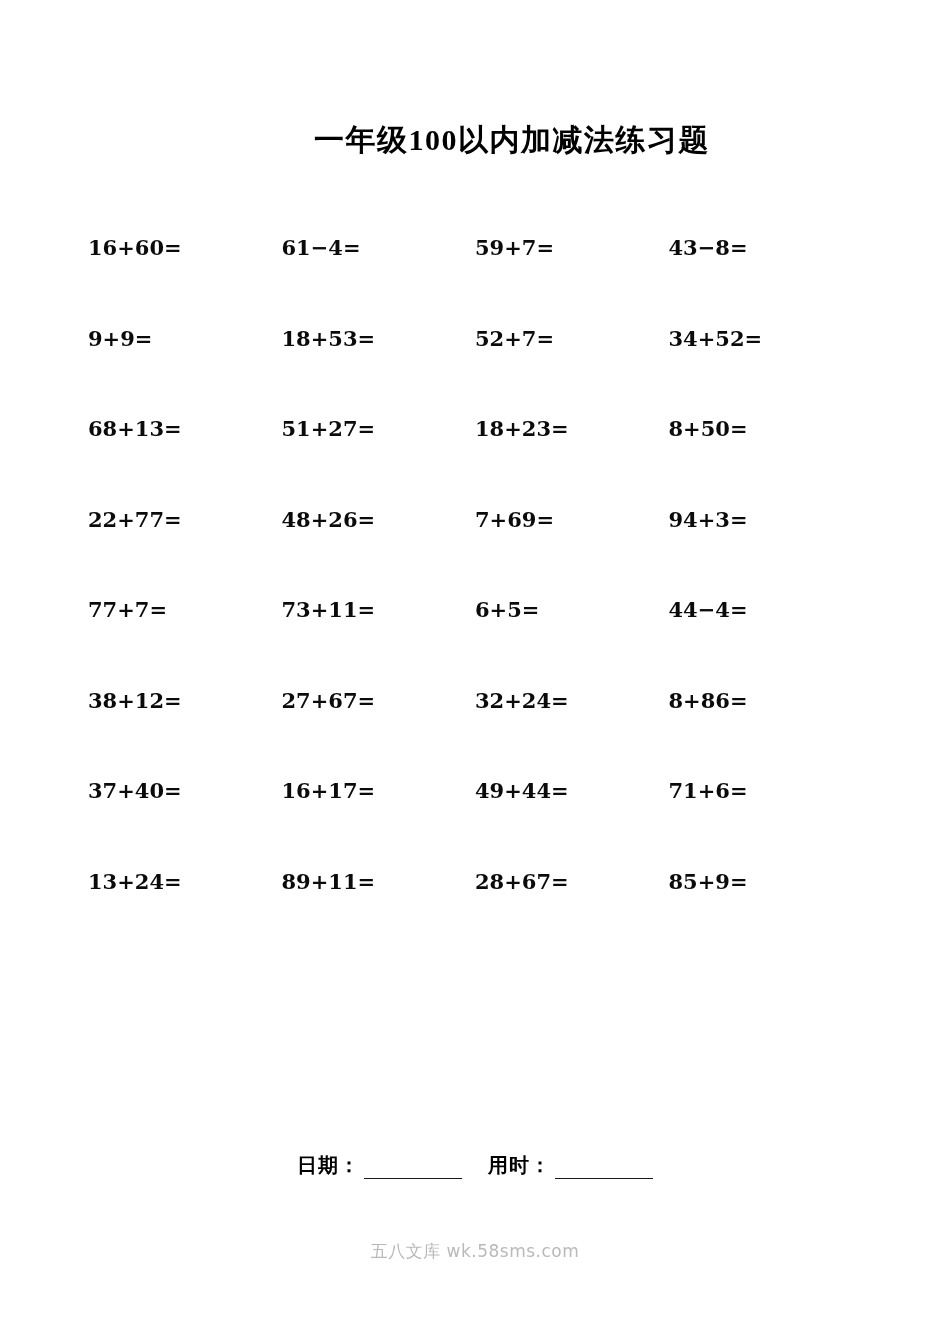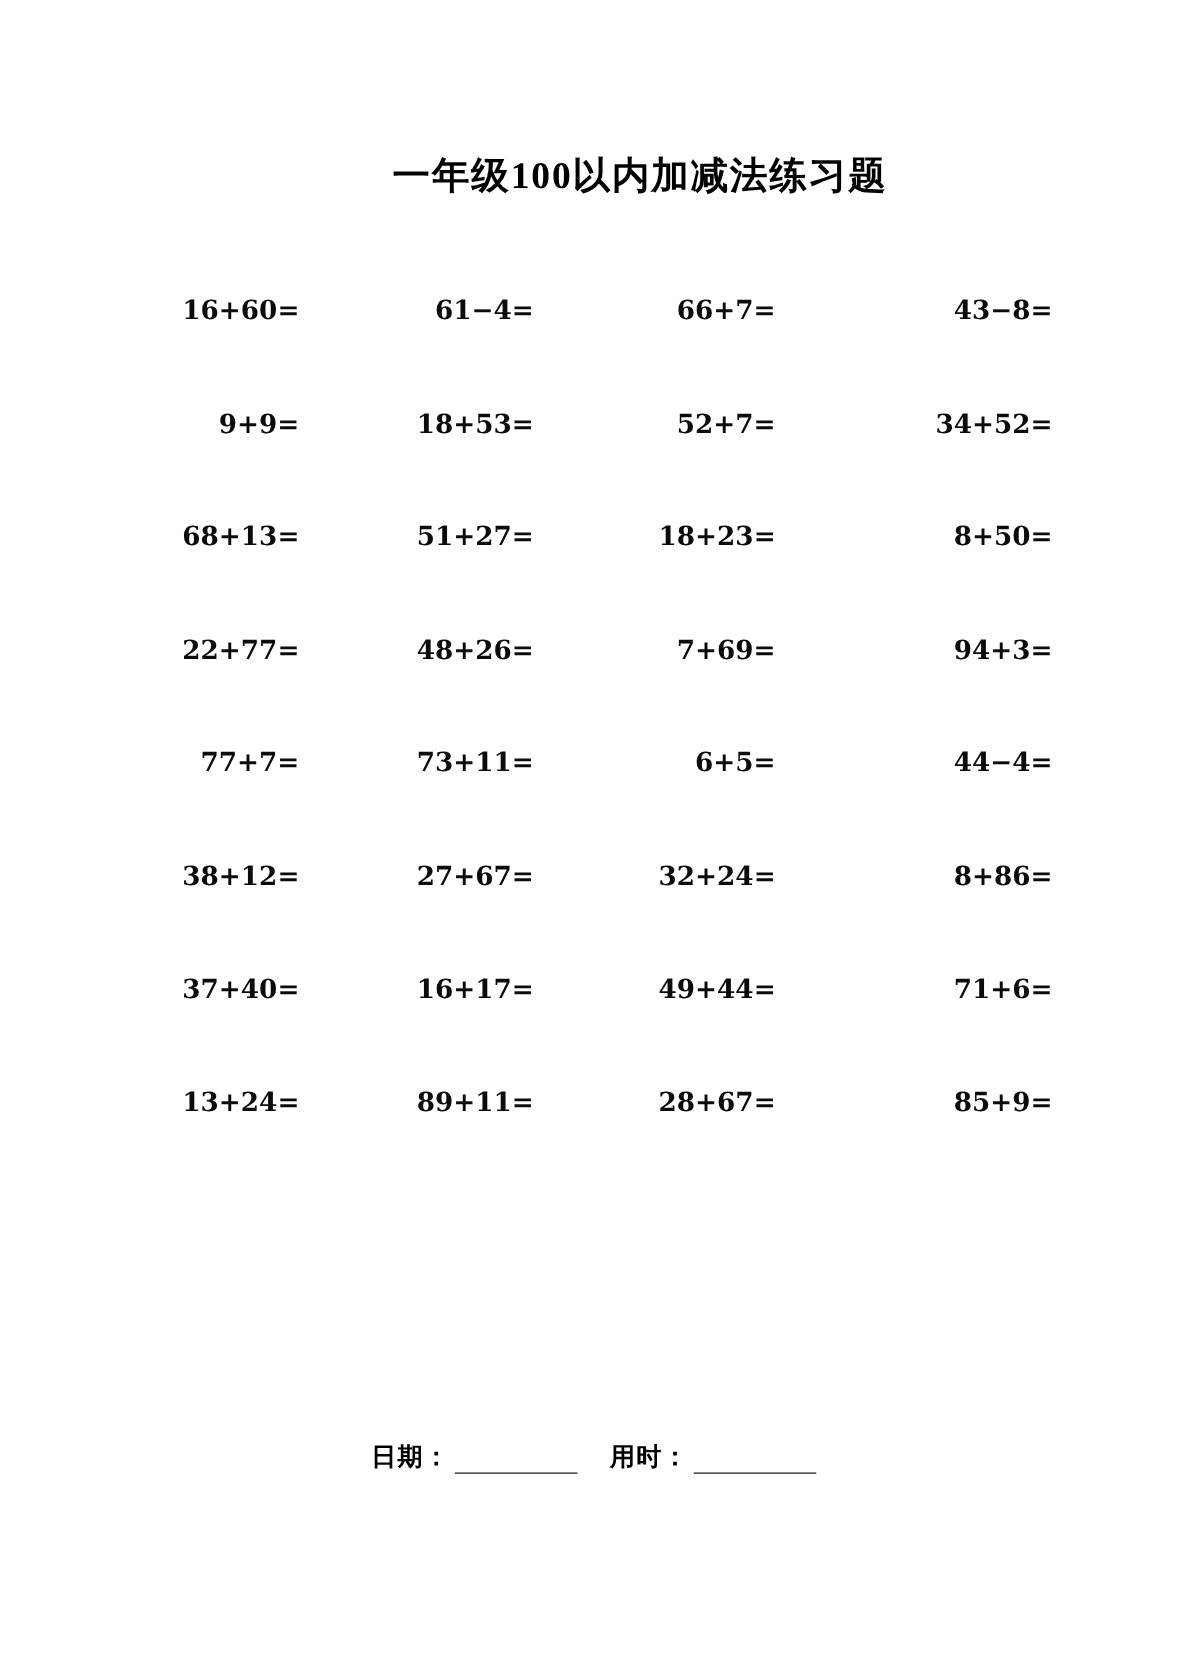--- a/index.html
+++ b/index.html
@@ -50,21 +50,21 @@
   }
   .prob-row {
     display: flex;
     width: 100%;
     height: 90.5px;
     align-items: flex-start;
   }
   .prob-cell {
     width: 25%;
     box-sizing: border-box;
-    text-align: right;
+    text-align: left;
     padding-right: 42px;
   }
   .prob-cell.c2 { padding-right: 48px; }
   .prob-cell.c3 { padding-right: 48px; }
   .prob-cell.c4 { padding-right: 20px; }
   .prob {
     font-family: "DejaVu Serif", "Liberation Serif", serif;
     font-size: 21px;
     font-weight: bold;
     color: #0b0b0b;
@@ -125,21 +125,21 @@
 <div class="page">
 
   <div class="title-wrap">
     <div class="title">一年级100以内加减法练习题</div>
   </div>
 
   <div class="grid">
       <div class="prob-row">
         <div class="prob-cell c1"><span class="prob">16+60=</span></div>
         <div class="prob-cell c2"><span class="prob">61−4=</span></div>
-        <div class="prob-cell c3"><span class="prob">66+7=</span></div>
+        <div class="prob-cell c3"><span class="prob">59+7=</span></div>
         <div class="prob-cell c4"><span class="prob">43−8=</span></div>
       </div>
       <div class="prob-row">
         <div class="prob-cell c1"><span class="prob">9+9=</span></div>
         <div class="prob-cell c2"><span class="prob">18+53=</span></div>
         <div class="prob-cell c3"><span class="prob">52+7=</span></div>
         <div class="prob-cell c4"><span class="prob">34+52=</span></div>
       </div>
       <div class="prob-row">
         <div class="prob-cell c1"><span class="prob">68+13=</span></div>
@@ -183,14 +183,17 @@
     <div class="field">
       <span class="field-label">日期：</span>
       <span class="field-line"></span>
     </div>
     <div class="field">
       <span class="field-label">用时：</span>
       <span class="field-line"></span>
     </div>
   </div>
 
+  <div class="watermark">
+    <span>五八文库 wk.58sms.com</span>
+  </div>
 
 </div>
 
 </body></html>

